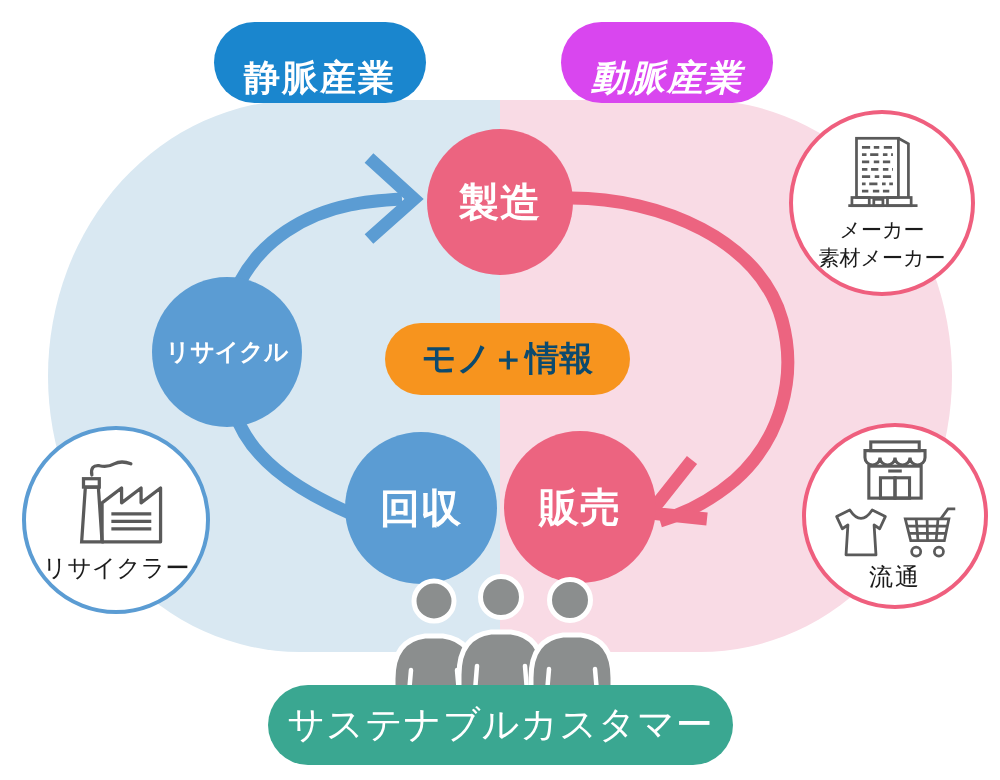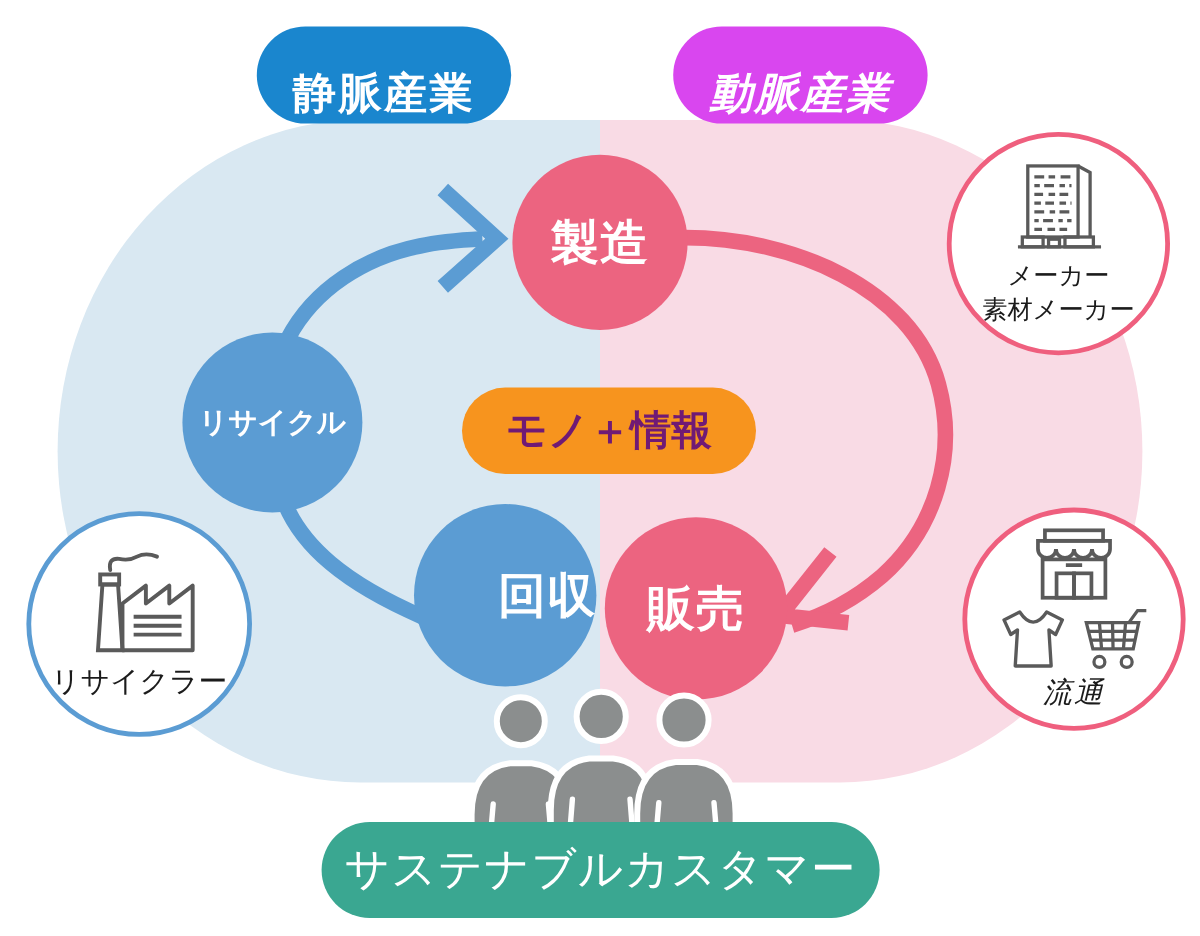--- a/index.html
+++ b/index.html
@@ -15,47 +15,47 @@
   #arrow-layer{position:absolute;left:0;top:0;z-index:2;}
   
   .cycle-circle{
     position:absolute;border-radius:50%;display:flex;align-items:center;justify-content:center;
     color:#ffffff;font-weight:700;font-size:40px;letter-spacing:1px;z-index:3;
   }
   .cycle-circle.pink{background:#ec6480;}
   .cycle-circle.blue{background:#5b9cd3;}
   #node-seizo   {left:427px;top:129px;width:146px;height:146px;}
   #node-recycle {left:152px;top:277px;width:150px;height:150px;font-size:24px;letter-spacing:0;}
-  #node-kaishu  {left:345px;top:420px;width:152px;height:152px;justify-content:flex-end;}
+  #node-kaishu  {left:345px;top:432px;width:152px;height:152px;}
   #node-hanbai  {left:504px;top:431px;width:152px;height:152px;}
   
   .pill-top{
     position:absolute;top:22px;width:212px;height:81px;border-radius:41px;z-index:5;
     display:flex;align-items:flex-end;justify-content:center;color:#fff;font-weight:800;
     font-size:36px;letter-spacing:2px;
   }
   #pill-venous{left:214px;background:#1a86ce;}
   #pill-arterial{left:561px;background:#d946ef;font-style:italic;}
   
   #pill-center{
     position:absolute;left:385px;top:323px;width:245px;height:72px;border-radius:36px;
     background:#f7941e;display:flex;align-items:center;justify-content:center;
-    color:#701a75;font-weight:700;font-size:34px;z-index:4;
+    color:#0c4a6e;font-weight:700;font-size:34px;z-index:4;
   }
   
   .white-circle{
     position:absolute;background:#ffffff;border-radius:50%;z-index:3;
     display:flex;flex-direction:column;align-items:center;justify-content:center;
     color:#1b1b1b;text-align:center;
   }
   .white-circle.pink-border{border:4px solid #ef5f7e;}
   .white-circle.blue-border{border:4px solid #5b9cd3;}
   #node-maker{left:789px;top:110px;width:178px;height:178px;}
   #node-maker .label{font-size:21px;line-height:1.32;font-weight:500;margin-top:6px;}
-  #node-dist{left:802px;top:423px;width:178px;height:178px;font-style:italic;}
+  #node-dist{left:802px;top:423px;width:178px;height:178px;}
   #node-dist .label{font-size:24px;font-weight:500;margin-top:2px;letter-spacing:2px;}
   #node-dist .icon-row{display:flex;align-items:flex-end;gap:8px;margin-top:4px;}
   #node-recycler{left:22px;top:426px;width:180px;height:180px;}
   #node-recycler .label{font-size:24px;font-weight:500;margin-top:6px;}
   
   #people-layer{position:absolute;left:0;top:0;z-index:5;pointer-events:none;}
   #pill-customer{
     position:absolute;left:268px;top:685px;width:465px;height:80px;border-radius:40px;
     background:#3aa791;display:flex;align-items:center;justify-content:center;
     color:#fff;font-weight:400;font-size:37px;letter-spacing:1px;z-index:6;

